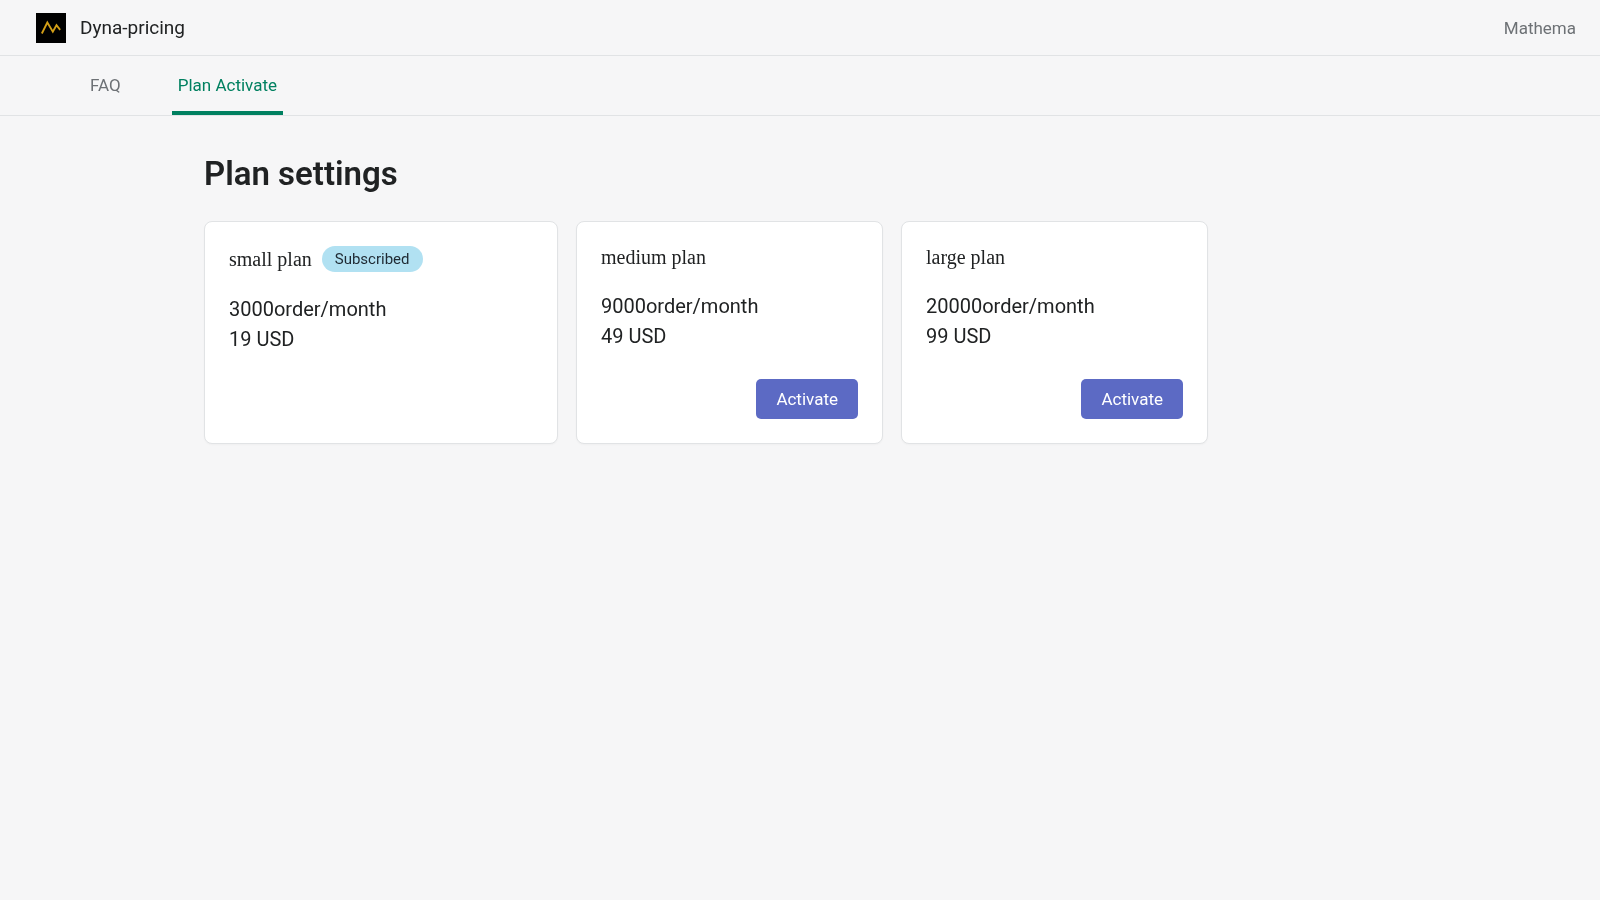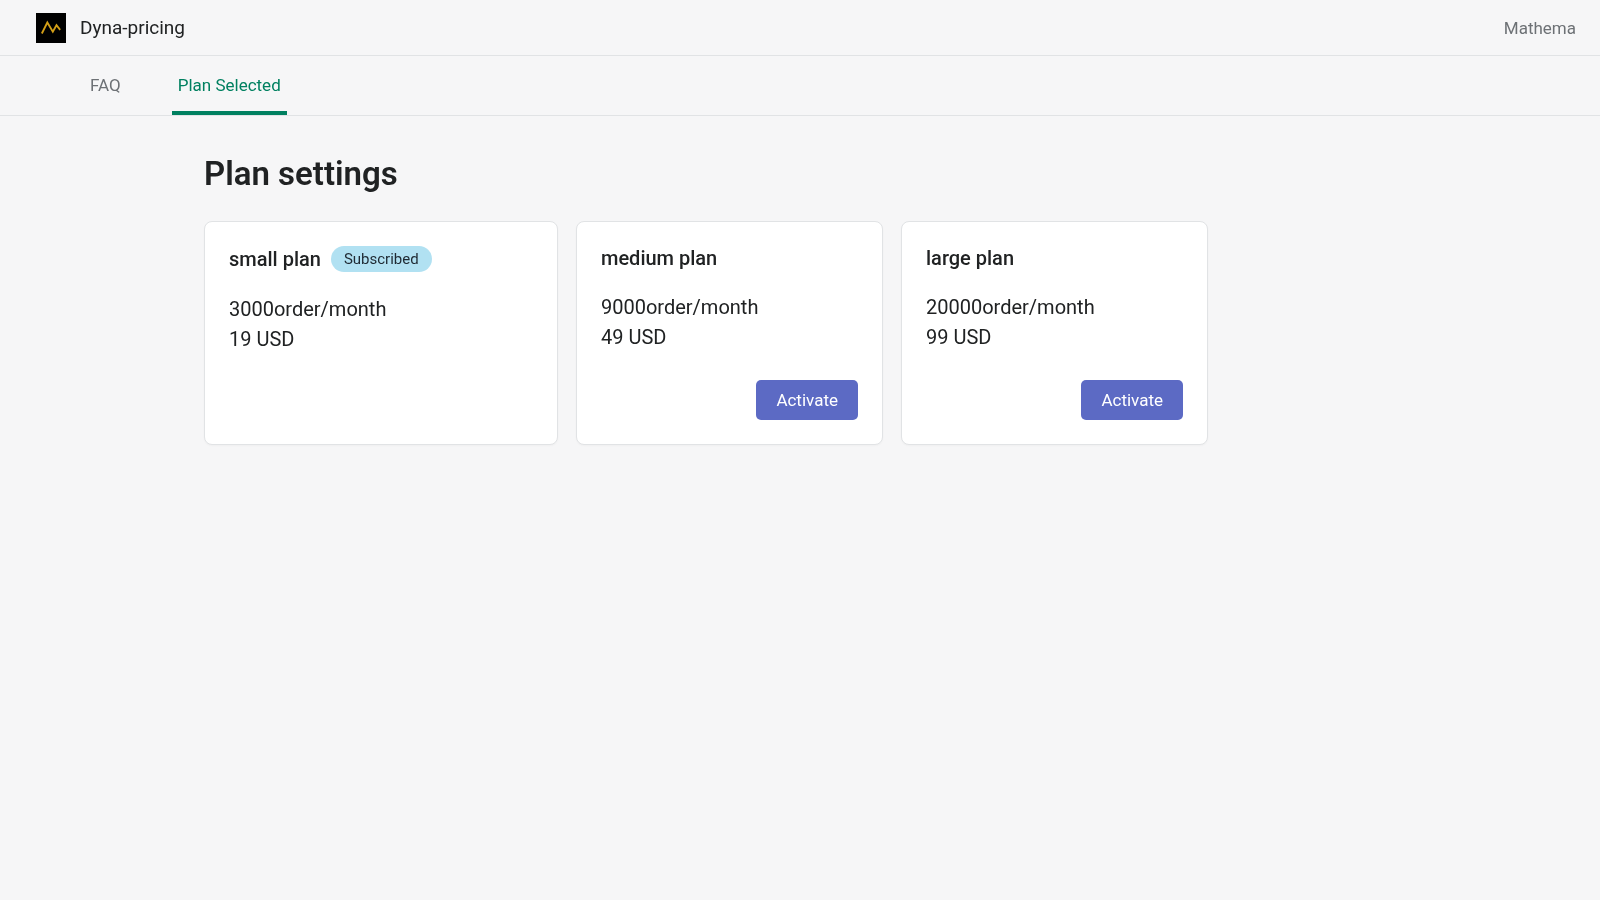--- a/index.html
+++ b/index.html
@@ -108,20 +108,21 @@
     .plan-header {
       display: flex;
       align-items: center;
       gap: 10px;
       margin-bottom: 22px;
     }
     .plan-name {
       font-size: 20px;
       font-weight: 500;
       color: #202223;
+      font-family: Liberation Serif, serif;
     }
     .badge {
       background: #b1e1f2;
       color: #1f2a33;
       font-size: 15px;
       font-weight: 400;
       padding: 4px 13px;
       border-radius: 14px;
       display: inline-block;
     }
@@ -163,21 +164,21 @@
         <polyline points="2,18 8,6 14,16 18,9 22,14" fill="none" stroke="#d4a017" stroke-width="2"></polyline>
       </svg>
     </div>
     <span class="app-name">Dyna-pricing</span>
   </div>
   <span class="shop-name">Mathema</span>
 </div>
 
 <div class="tabbar">
   <div class="tab">FAQ</div>
-  <div class="tab active">Plan Selected</div>
+  <div class="tab active">Plan Activate</div>
 </div>
 
 <div class="page">
   <div class="page-inner">
     <h1 class="page-title">Plan settings</h1>
 
     <div class="plan-grid">
 
       <div class="plan-card wide">
         <div class="plan-header">

